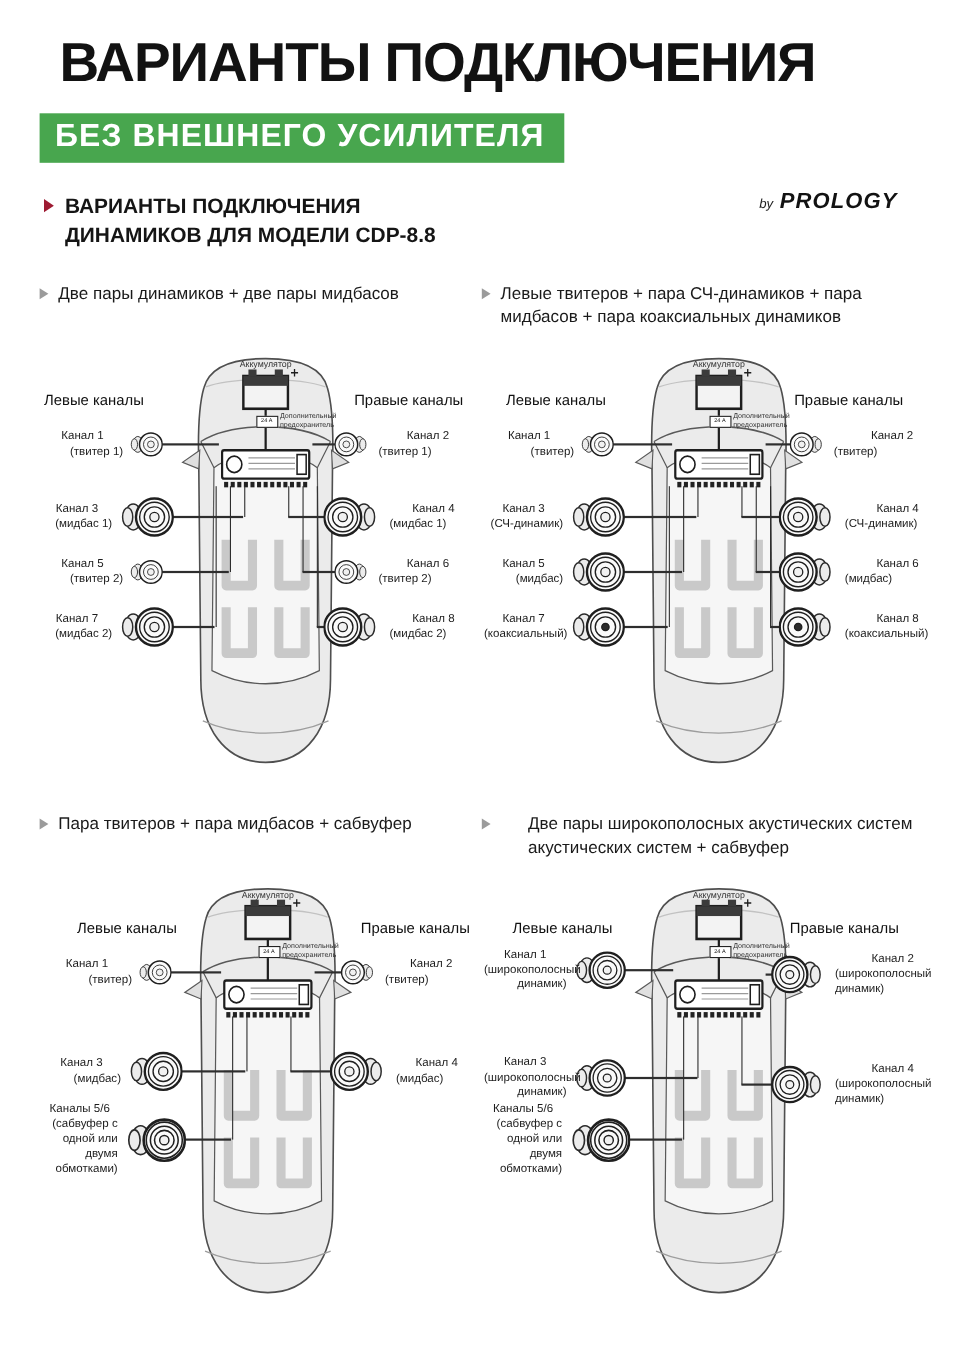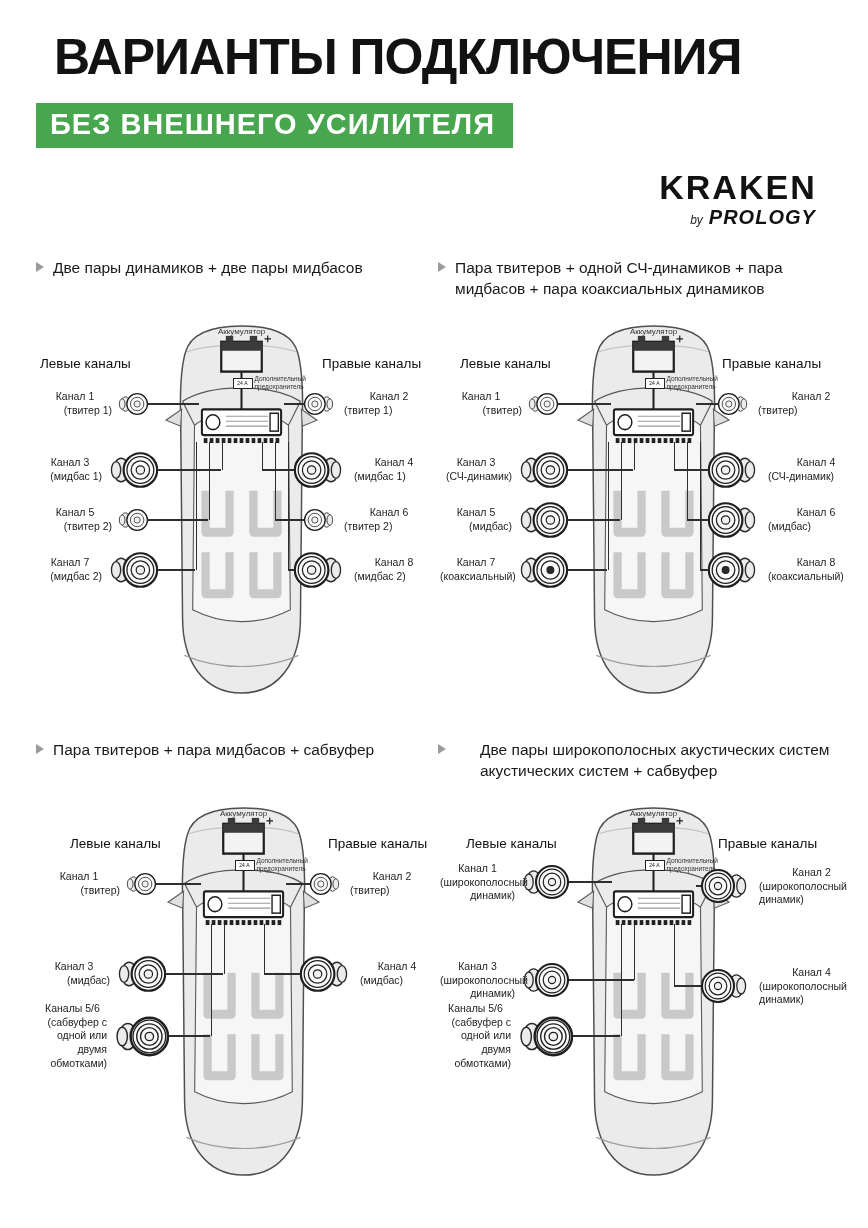--- a/index.html
+++ b/index.html
@@ -37,22 +37,25 @@
   .ch-label .ch-name{white-space:nowrap;text-align:center;}
   .ch-left{text-align:right;}
   .ch-right{text-align:left;}
 </style>
 </head>
 <body>
 
 <div class="page">
   <div class="abs banner" style="background: rgb(72, 166, 78);">БЕЗ ВНЕШНЕГО УСИЛИТЕЛЯ</div>
   <div class="abs page-title">ВАРИАНТЫ ПОДКЛЮЧЕНИЯ</div>
+  <div class="abs section">
+    <span class="bullet" style="border-left-color: rgb(158, 27, 50);"></span>
+    <div class="section-text">ВАРИАНТЫ ПОДКЛЮЧЕНИЯ ДИНАМИКОВ ДЛЯ МОДЕЛИ CDP-8.8</div>
+  </div>
   <div class="abs logo">
-    <div class="logo-brand">KRAKEN</div>
     <div class="logo-sub">
       <span class="logo-by">by</span><span class="logo-maker">PROLOGY</span>
     </div>
   </div>
   <div id="quads">
       <div class="quad" style="left: 36px; top: 258px; width: 400px; height: 466px;">
         <div class="quad-title">
           <span class="quad-bullet" style="border-left-color: rgb(155, 155, 155);"></span>
           <div style="width: 360px;">Две пары динамиков + две пары мидбасов</div>
         </div>
@@ -211,21 +214,21 @@
             </svg></div>
           <div class="ch-label ch-right" style="left: 318px; width: 80px; top: 258px; transform: translateY(-50%);">
             <div class="ch-name">Канал 8</div>
             <div class="ch-desc">(мидбас 2)</div>
           </div>
         </div>
       </div>
       <div class="quad" style="left: 438px; top: 258px; width: 428px; height: 466px;">
         <div class="quad-title">
           <span class="quad-bullet" style="border-left-color: rgb(155, 155, 155);"></span>
-          <div style="width: 388px;">Пара твитеров + одной СЧ-динамиков + пара мидбасов + пара коаксиальных динамиков</div>
+          <div style="width: 388px;">Левые твитеров + пара СЧ-динамиков + пара мидбасов + пара коаксиальных динамиков</div>
         </div>
         <div class="diagram">
           <div class="car" style="left: 128px; top: 10px;"><svg width="175" height="375" viewBox="0 0 190 378" preserveAspectRatio="none">
               <path d="M95,4 C60,4 39,13 34,31 C29,47 28,72 29,102 L31,298 C31,342 54,374 95,374 C136,374 159,342 159,298 L161,102 C162,72 161,47 156,31 C151,13 130,4 95,4 Z" fill="#ebebeb" stroke="#4f4f4f" stroke-width="1.6"></path>
               <path d="M36,30 C62,21 128,21 154,30" fill="none" stroke="#c2c2c2" stroke-width="1.2"></path>
               <path d="M44,104 C65,88 125,88 146,104 L148,290 C115,306 75,306 42,290 Z" fill="#f6f6f6" stroke="#595959" stroke-width="1.2"></path>
               <path d="M31,80 C62,62 128,62 159,80" fill="none" stroke="#595959" stroke-width="1.3"></path>
               <path d="M31,80 L44,104 M159,80 L146,104" stroke="#595959" stroke-width="1.2"></path>
               <path d="M33,336 C70,351 120,351 157,336" fill="none" stroke="#9d9d9d" stroke-width="1.2"></path>
               <path d="M30,88 L13,99 L29,105 Z" fill="#e0e0e0" stroke="#595959" stroke-width="1.1"></path>

